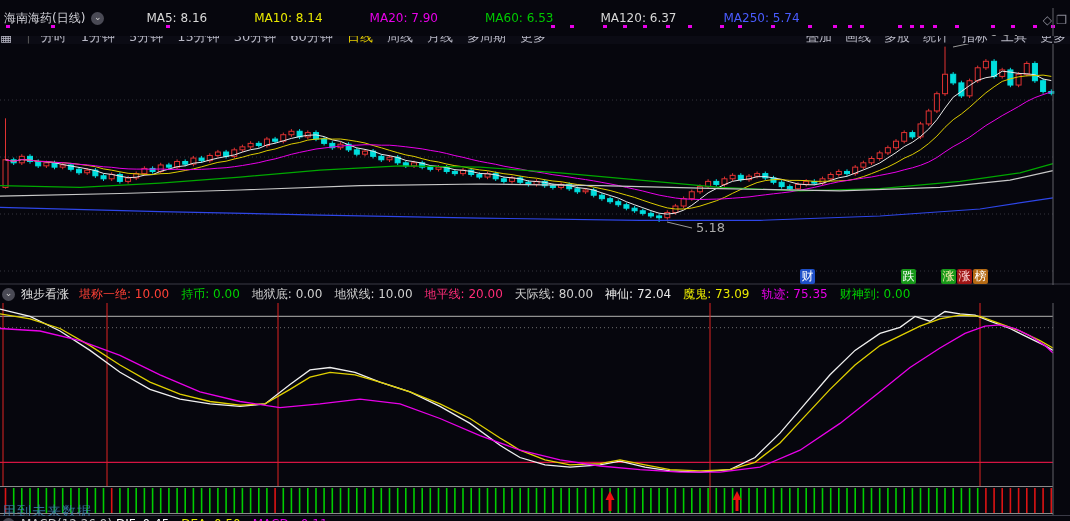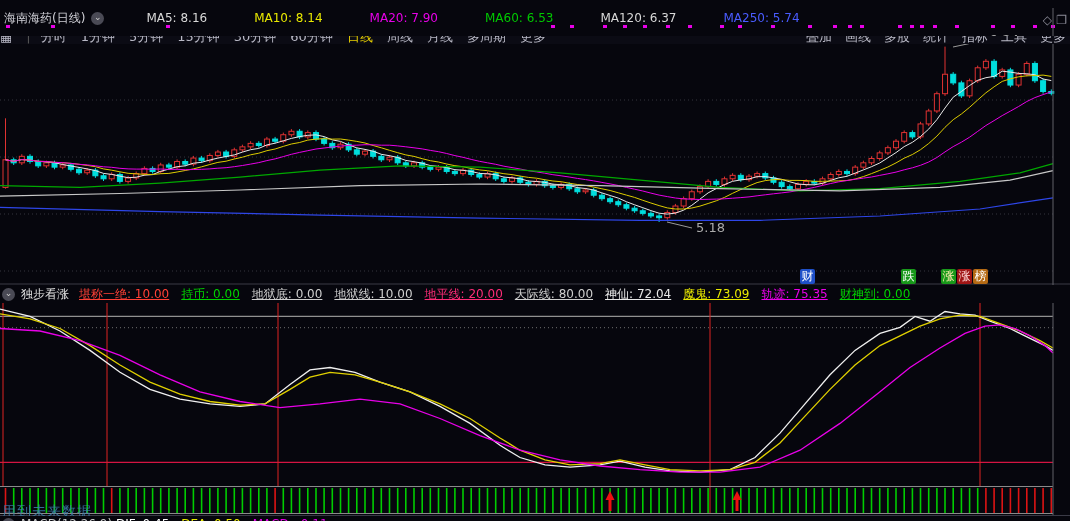--- a/index.html
+++ b/index.html
@@ -18,21 +18,21 @@
   .stock-title{color:#cfcfd6;margin-left:4px;}
   .circle-ic{display:inline-block;width:13px;height:13px;line-height:11px;border-radius:50%;background:#4a4a55;color:#cfcfcf;
              font-size:9px;text-align:center;vertical-align:middle;margin:0 6px;}
   .ma-item{margin-right:11px;margin-left:36px;}
   .corner-ic{position:absolute;top:2px;color:#8a8a96;font-size:12px;}
   
   .badge{position:absolute;width:15px;height:15px;line-height:15px;text-align:center;font-size:12px;border-radius:2px;}
   
   .indheader{position:absolute;left:0;top:285px;width:1070px;height:18px;font-size:12px;line-height:18px;white-space:nowrap;background:#06060d;}
   .ind-name{color:#e2e2e2;margin-right:10px;text-align:right;}
-  .ind-field{margin-right:12px;text-decoration:underline;}
+  .ind-field{margin-right:12px;}
   
   .warning{position:absolute;left:2px;top:503px;font-size:14px;color:#3d7fae;opacity:.85;letter-spacing:1px;}
   
   .statusrow{position:absolute;left:0;top:516px;width:1070px;height:18px;font-size:12px;line-height:16px;white-space:nowrap;background:#06060d;}
   svg.canvas{position:absolute;left:0;top:0;}
 </style>
 </head>
 <body>
 
 <div class="screen">

